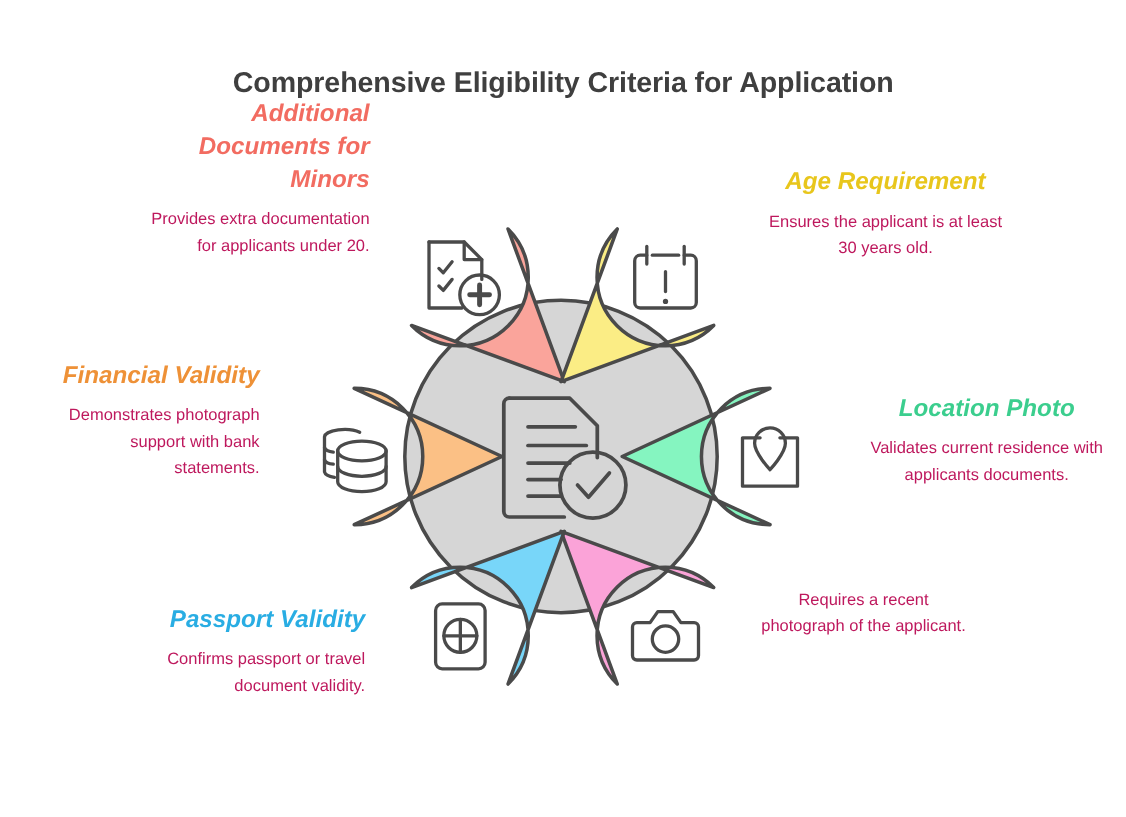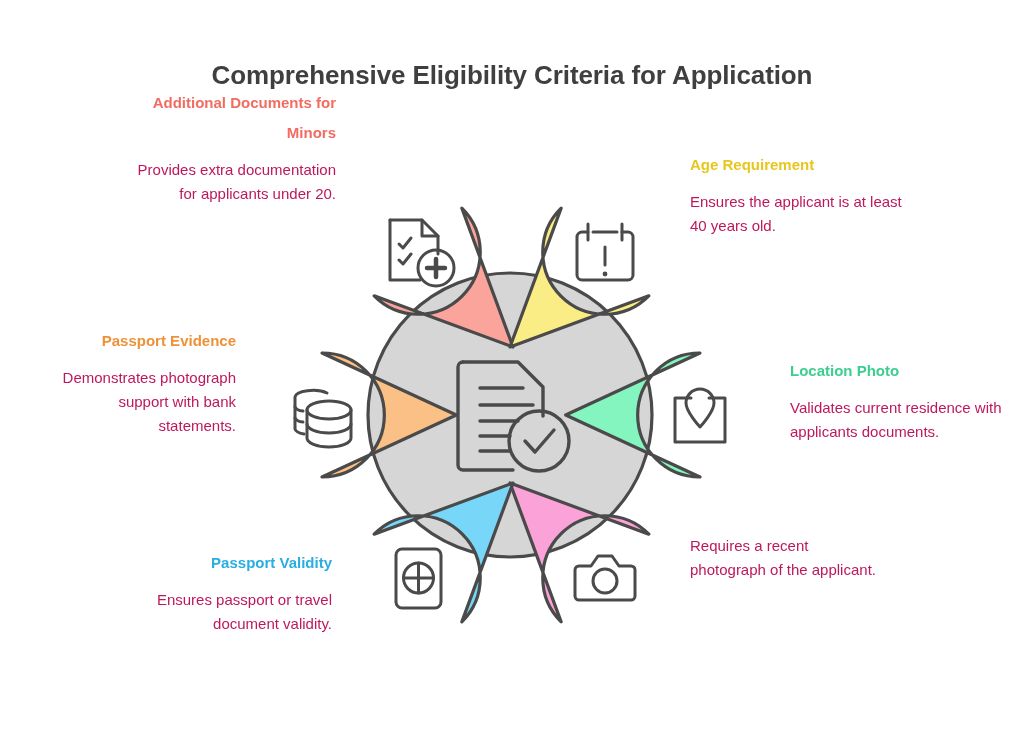--- a/index.html
+++ b/index.html
@@ -26,33 +26,34 @@
     top: 60px;
     width: 1024px;
     text-align: center;
     font-size: 26px;
     font-weight: bold;
     color: #3f3f3f;
     letter-spacing: -0.1px;
   }
   .blk { position: absolute; }
   .blk .hd {
-    font-size: 15px;
+    font-size: 22px;
     font-weight: bold;
     line-height: 30px;
     margin: 0 0 10px 0;
+    font-style: italic;
   }
   .blk .bd {
     font-size: 15px;
     line-height: 24px;
     color: #be185d;
     margin: 0;
   }
   .ta-r { text-align: right; }
-  .ta-l { text-align: left; }
+  .ta-l { text-align: center; }
 
   
   #blk-additional { left: 128px; top: 88px;  width: 208px; }
   #blk-age        { left: 690px; top: 150px; width: 230px; }
   #blk-financial  { left: 38px;  top: 326px; width: 198px; }
   #blk-location   { left: 790px; top: 356px; width: 214px; }
   #blk-passport   { left: 120px; top: 548px; width: 212px; }
   #blk-photo      { left: 690px; top: 534px; width: 190px; }
 
   .svg-layer { position: absolute; left: 0; top: 0; }
@@ -151,35 +152,35 @@
     </g>
   </svg>
 
   <div class="blk ta-r" id="blk-additional">
     <p class="hd" style="color:#F26C61">Additional Documents for Minors</p>
     <p class="bd">Provides extra documentation for applicants under 20.</p>
   </div>
 
   <div class="blk ta-l" id="blk-age">
     <p class="hd" style="color:#E8C61C">Age Requirement</p>
-    <p class="bd">Ensures the applicant is at least 40 years old.</p>
+    <p class="bd">Ensures the applicant is at least 30 years old.</p>
   </div>
 
   <div class="blk ta-r" id="blk-financial">
-    <p class="hd" style="color:#EE9137">Passport Evidence</p>
+    <p class="hd" style="color:#EE9137">Financial Validity</p>
     <p class="bd">Demonstrates photograph support with bank statements.</p>
   </div>
 
   <div class="blk ta-l" id="blk-location">
     <p class="hd" style="color:#3BCE8E">Location Photo</p>
     <p class="bd">Validates current residence with applicants documents.</p>
   </div>
 
   <div class="blk ta-r" id="blk-passport">
     <p class="hd" style="color:#29ADE3">Passport Validity</p>
-    <p class="bd">Ensures passport or travel document validity.</p>
+    <p class="bd">Confirms passport or travel document validity.</p>
   </div>
 
   <div class="blk ta-l" id="blk-photo">
     <p class="bd">Requires a recent photograph of the applicant.</p>
   </div>
 
 </div>
 
 </body></html>

